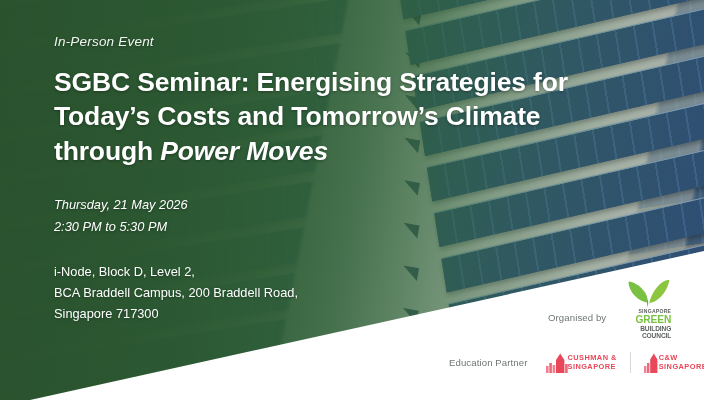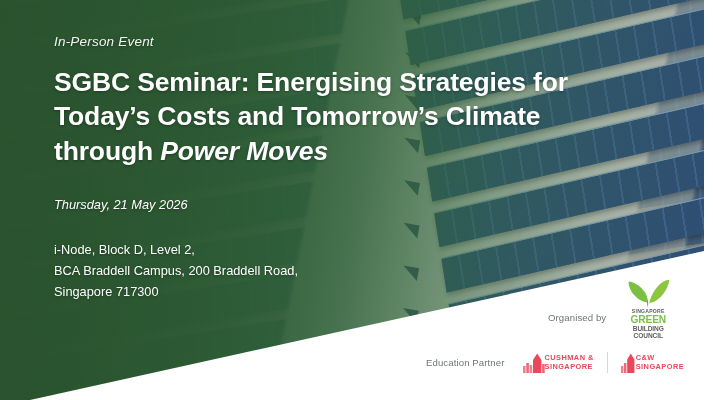--- a/index.html
+++ b/index.html
@@ -242,21 +242,21 @@
     display: flex;
     flex-direction: column;
     align-items: center;
     width: 56px;
     margin-top: -16px;
   }
   .sgbc-mark { width: 46px; height: 28px; display: block; }
   .sgbc-words {
     margin-top: 1px;
     line-height: 1.02;
-    text-align: center;
+    text-align: right;
     width: 46px;
   }
   .sgbc-words span { display: block; }
   .sgbc-sg {
     font-size: 5.1px;
     font-weight: bold;
     color: #5c5f5e;
     letter-spacing: .25px;
   }
   .sgbc-green {
@@ -269,21 +269,21 @@
   .sgbc-bc {
     font-size: 6.6px;
     font-weight: bold;
     color: #5c5f5e;
     letter-spacing: -.1px;
     margin-top: .5px;
   }
 
   .education-row {
     position: absolute;
-    left: 426px;
+    left: 449px;
     top: 352px;
     display: flex;
     align-items: center;
     gap: 18px;
   }
   .partner-logos {
     display: flex;
     align-items: center;
     gap: 13px;
   }
@@ -389,20 +389,21 @@
 
   <div class="white-wedge"></div>
 
   <div class="content">
     <p class="eyebrow">In-Person Event</p>
 
     <h1 class="headline"><span>SGBC Seminar: Energising Strategies for Today’s Costs and Tomorrow’s Climate through </span><em>Power Moves</em></h1>
 
     <div class="datetime">
       <span class="line">Thursday, 21 May 2026</span>
+      <span class="line">2:30 PM to 5:30 PM</span>
     </div>
 
     <div class="venue">
       <span class="line">i-Node, Block D, Level 2,</span>
       <span class="line">BCA Braddell Campus, 200 Braddell Road,</span>
       <span class="line">Singapore 717300</span>
     </div>
   </div>
 
   <div class="organised-row">

